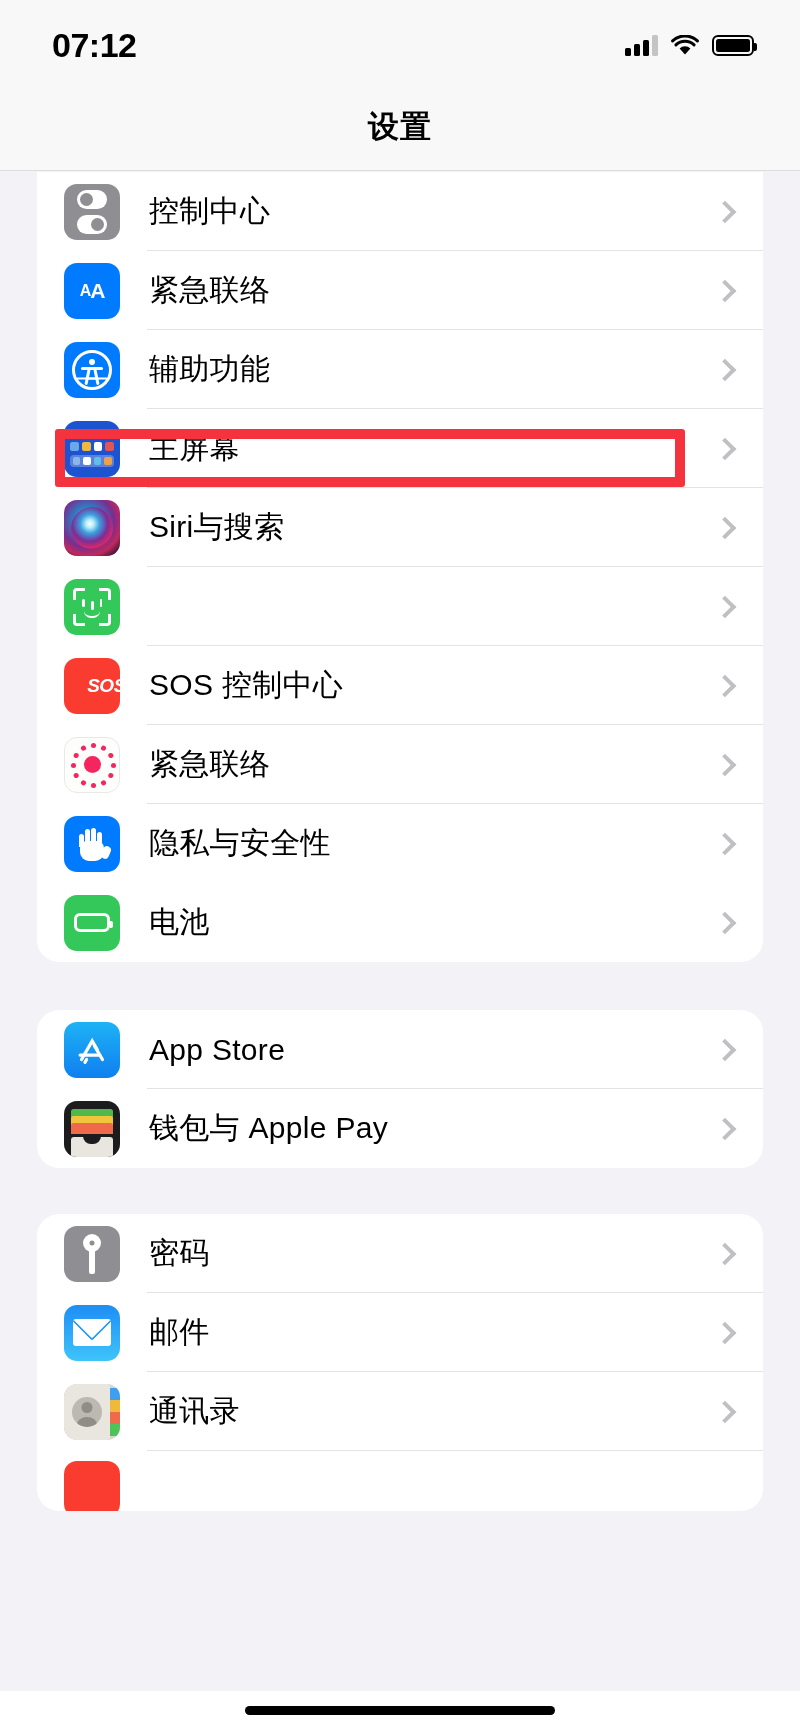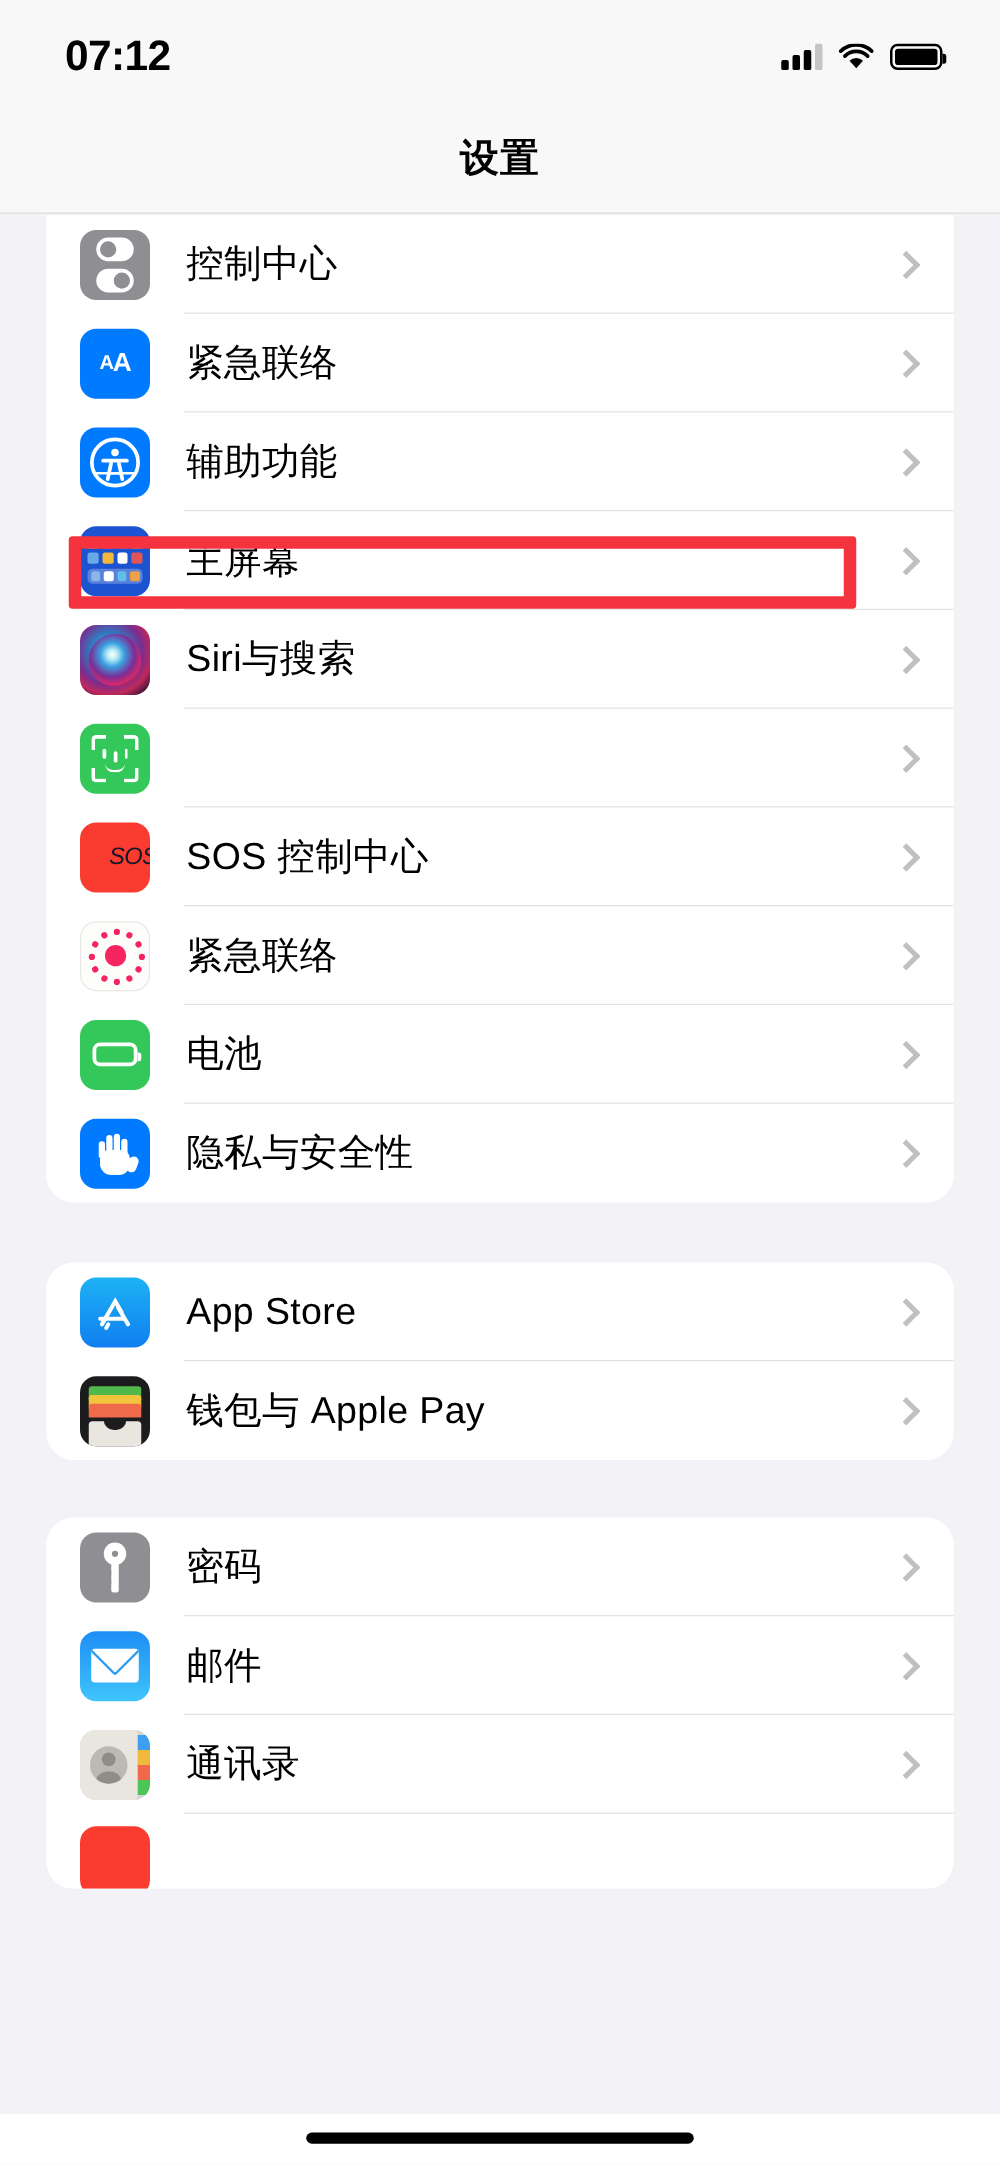--- a/index.html
+++ b/index.html
@@ -144,21 +144,21 @@
   .ic-face .fid i:nth-child(1){ top:0;left:0; border-top:3px solid #fff;border-left:3px solid #fff;border-radius:4px 0 0 0; }
   .ic-face .fid i:nth-child(2){ top:0;right:0; border-top:3px solid #fff;border-right:3px solid #fff;border-radius:0 4px 0 0; }
   .ic-face .fid i:nth-child(3){ bottom:0;left:0; border-bottom:3px solid #fff;border-left:3px solid #fff;border-radius:0 0 0 4px; }
   .ic-face .fid i:nth-child(4){ bottom:0;right:0; border-bottom:3px solid #fff;border-right:3px solid #fff;border-radius:0 0 4px 0; }
   .ic-face .eyes{ position:absolute;left:9px;top:11px;width:20px;height:8px; }
   .ic-face .eyes b{ position:absolute;top:0;width:2.5px;height:8px;background:#fff;border-radius:2px; }
   .ic-face .eyes b:first-child{left:0;} .ic-face .eyes b:last-child{right:0;}
   .ic-face .nose{ position:absolute;left:50%;top:13px;margin-left:-1px;width:2.5px;height:9px;background:#fff;border-radius:2px; }
   .ic-face .mouth{ position:absolute;left:11px;bottom:8px;width:16px;height:7px;border-bottom:2.5px solid #fff;border-radius:0 0 8px 8px; }
 
-  .ic-sos { background:#fa3b30; color:#0f172a; font-size:19px; font-weight:400; letter-spacing:-0.5px; font-style:italic;padding-left:29px; }
+  .ic-sos { background:#fa3b30; color:#ffffff; font-size:19px; font-weight:700; letter-spacing:-0.5px; font-style:italic;padding-left:29px; }
 
   .ic-expo { background:#fdfdfb; border:1px solid #e8e8e6; }
   .ic-expo .core{ width:17px;height:17px;border-radius:50%;background:#f5255f; }
   .ic-expo .dots{ position:absolute; left:0;top:0;width:56px;height:56px; }
   .ic-expo .dots i{ position:absolute;left:50%;top:50%;width:5px;height:5px;border-radius:50%;background:#f5255f;margin:-2.5px; }
 
   .ic-batt { background:#34c759; }
   .ic-batt .b{ width:36px;height:19px;border:3px solid #fff;border-radius:6px;position:relative; }
   .ic-batt .b::after{ content:"";position:absolute;right:-6px;top:5px;width:3px;height:7px;background:#fff;border-radius:0 2px 2px 0; }
 
@@ -376,42 +376,42 @@
           <i style="transform:rotate(330deg) translate(0,-20px)"></i>
         </div>
         <div class="core"></div>
       </div>
       <div class="label">紧急联络</div>
       <div class="chev"></div>
       <div class="sep"></div>
     </div>
 
     <div class="row">
+      <div class="icon ic-priv">
+        <div class="hand">
+            <i></i>
+            <i></i>
+            <i></i>
+            <i></i>
+            <div class="thumb"></div>
+            <div class="palm"></div>
+          </div>
+      </div>
+      <div class="label">隐私与安全性</div>
+      <div class="chev"></div>
+
+    </div>
+
+    <div class="row">
       <div class="icon ic-batt">
           <div class="b"></div>
         </div>
       <div class="label">电池</div>
       <div class="chev"></div>
       <div class="sep"></div>
-    </div>
-
-    <div class="row">
-      <div class="icon ic-priv">
-        <div class="hand">
-            <i></i>
-            <i></i>
-            <i></i>
-            <i></i>
-            <div class="thumb"></div>
-            <div class="palm"></div>
-          </div>
-      </div>
-      <div class="label">隐私与安全性</div>
-      <div class="chev"></div>
-
     </div>
   </div>
 
   <div class="gap"></div>
 
   <div class="group">
     <div class="row">
       <div class="icon ic-appstore">
         <svg viewBox="0 0 40 40">
           <g stroke="#fff" stroke-width="3.4" stroke-linecap="round" fill="none">

